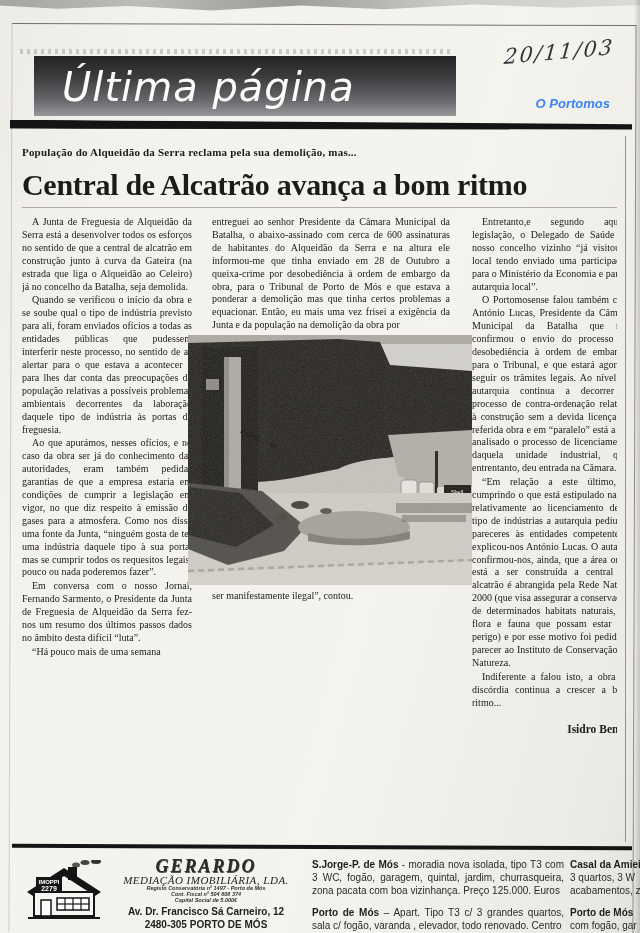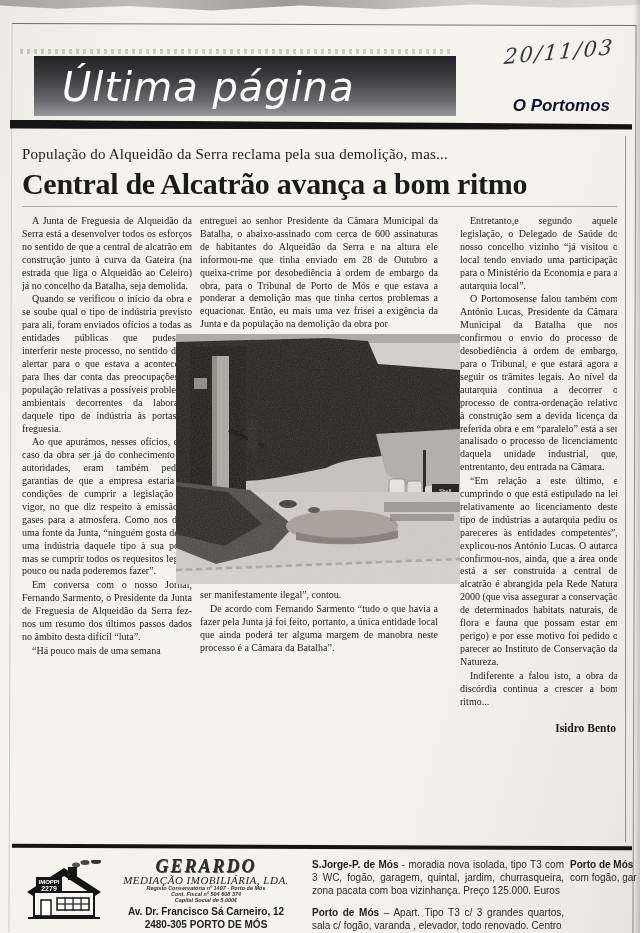--- a/index.html
+++ b/index.html
@@ -20,34 +20,34 @@
     background:repeating-linear-gradient(90deg,rgba(110,108,102,.55) 0 3px,rgba(0,0,0,0) 3px 7px);}
   
   .banner{position:absolute;left:34px;top:56px;width:422px;height:60px;
     background:linear-gradient(180deg,#232325 0%,#3c3c3f 35%,#6a6a6e 75%,#98989b 100%);
     display:flex;align-items:center;}
   .banner-title{font-family:"DejaVu Sans",sans-serif;font-style:italic;font-size:40px;
     color:#fbfbfa;letter-spacing:1px;padding-left:28px;transform:scaleY(1.04);}
   .hand-date{position:absolute;top:40px;right:26px;font-family:"DejaVu Serif",serif;
     font-style:italic;font-size:21px;color:#33333c;transform:rotate(-5deg) skewX(-10deg);letter-spacing:2px;}
   .masthead{position:absolute;top:96px;right:30px;font-family:"Liberation Sans",sans-serif;
-    font-weight:bold;font-style:italic;font-size:17px;color:#0f172a;text-align:right;}
+    font-weight:bold;font-style:italic;font-size:13px;color:#3b82f6;text-align:right;}
   .black-bar{position:absolute;top:121px;left:10px;width:622px;height:9px;background:#141414;
     clip-path:polygon(0 0,100% 20%,100% 80%,0 100%);transform:rotate(.25deg);}
   
   .article{position:absolute;top:136px;left:14px;width:612px;height:706px;padding:0 8px;box-sizing:border-box;
     border-right:1px solid rgba(60,60,58,.5);overflow:hidden;}
-  .kicker{font-size:15px;font-weight:normal;margin-top:10px;letter-spacing:.2px;}
-  .headline{font-size:30px;font-weight:bold;margin-top:4px;letter-spacing:-.3px;white-space:nowrap;}
+  .kicker{font-size:11px;font-weight:bold;margin-top:10px;letter-spacing:.2px;}
+  .headline{font-size:30px;font-weight:bold;margin-top:10px;letter-spacing:-.3px;white-space:nowrap;}
   .headline-rule{height:1px;background:rgba(120,118,112,.55);margin-top:5px;}
   .body-cols{display:flex;margin-top:8px;height:616px;overflow:hidden;}
   .col{text-align:justify;font-size:10px;line-height:12.9px;hyphens:auto;}
   .col p{margin:0 0 1px 0;}
   .col p.ind{text-indent:10px;}
-  .col-1{width:170px;margin-right:8px;flex:none;}
+  .col-1{width:170px;margin-right:20px;flex:none;}
   .col-2{width:238px;margin-right:22px;flex:none;}
   .col-3{width:158px;flex:none;font-size:10px;}
   .photo-frame{width:284px;height:250px;margin:3px 0 5px -24px;display:block;}
   .byline{text-align:right;font-weight:bold;font-size:11.5px;margin-top:14px;padding-right:2px;}
   .bottom-rule{position:absolute;top:845px;left:12px;width:620px;height:4px;background:#151515;transform:rotate(.25deg);}
   
   .ads{position:absolute;top:855px;left:0;width:640px;height:78px;font-family:"Liberation Sans",sans-serif;}
   .gerardo{position:absolute;left:22px;top:2px;width:282px;color:#222;}
   .gerardo .logo{position:absolute;left:2px;top:3px;}
   .g-right{margin-left:86px;text-align:center;}
@@ -130,21 +130,20 @@
         <rect x="214" y="180" width="64" height="7" fill="#76736b" opacity="0.6"></rect>
         <path d="M0,238 L284,226 L284,250 L0,250 Z" fill="#dad7d0"></path>
         <line x1="0" y1="236" x2="284" y2="225" stroke="#8f8c85" stroke-width="2.5" stroke-dasharray="6 4" opacity="0.6"></line>
         <ellipse cx="112" cy="170" rx="9" ry="4" fill="#3c3a35"></ellipse>
         <ellipse cx="138" cy="176" rx="6" ry="3" fill="#55524b"></ellipse>
         <ellipse cx="92" cy="182" rx="7" ry="3.5" fill="#45423c"></ellipse>
         <rect x="0" y="0" width="284" height="250" filter="url(#grain)" opacity="0.5"></rect>
       </svg>
 
       <p>ser manifestamente ilegal”, contou.</p>
-      <p class="ind">De acordo com Fernando Sarmento “tudo o que havia a fazer pela Junta já foi feito, portanto, a única entidade local que ainda poderá ter alguma margem de manobra neste processo é a Câmara da Batalha”.</p>
     </div>
 
     <div class="col col-3">
       <p class="ind">Entretanto,e segundo aquele legislação, o Delegado de Saúde do nosso concelho vizinho “já visitou o local tendo enviado uma participação para o Ministério da Economia e para a autarquia local”.</p>
       <p class="ind">O Portomosense falou também com António Lucas, Presidente da Câmara Municipal da Batalha que nos confirmou o envio do processo de desobediência à ordem de embargo, para o Tribunal, e que estará agora a seguir os trâmites legais. Ao nível da autarquia continua a decorrer o processo de contra-ordenação relativo à construção sem a devida licença da referida obra e em “paralelo” está a ser analisado o processo de licenciamento daquela unidade industrial, que, entrentanto, deu entrada na Câmara.</p>
       <p class="ind">“Em relação a este último, e cumprindo o que está estipulado na lei relativamente ao licenciamento deste tipo de indústrias a autarquia pediu os pareceres às entidades competentes”, explicou-nos António Lucas. O autarca confirmou-nos, ainda, que a área onde está a ser construída a central de alcatrão é abrangida pela Rede Natura 2000 (que visa assegurar a conservação de determinados habitats naturais, de flora e fauna que possam estar em perigo) e por esse motivo foi pedido o parecer ao Instituto de Conservação da Natureza.</p>
       <p class="ind">Indiferente a falou isto, a obra da discórdia continua a crescer a bom ritmo...</p>
       <div class="byline">Isidro Bento</div>
     </div>
   </div>
@@ -190,17 +189,22 @@
       <span>- moradia nova isolada, tipo T3 com 3 WC, fogão, garagem, quintal, jardim, churrasqueira, zona pacata com boa vizinhança. Preço 125.000. Euros</span>
     </div>
     <div class="cl-item">
       <b>Porto de Mós</b>
       <span>– Apart. Tipo T3 c/ 3 grandes quartos, sala c/ fogão, varanda , elevador, todo renovado. Centro</span>
     </div>
   </div>
 
   <div class="cl-right">
     <div class="cl-item">
+      <b>Casal da Amiei</b>
+      <div>3 quartos, 3 W</div>
+      <div>acabamentos, z</div>
+    </div>
+    <div class="cl-item">
       <b>Porto de Mós</b>
       <div>com fogão, gar</div>
     </div>
   </div>
 </div>
 
 </body></html>

